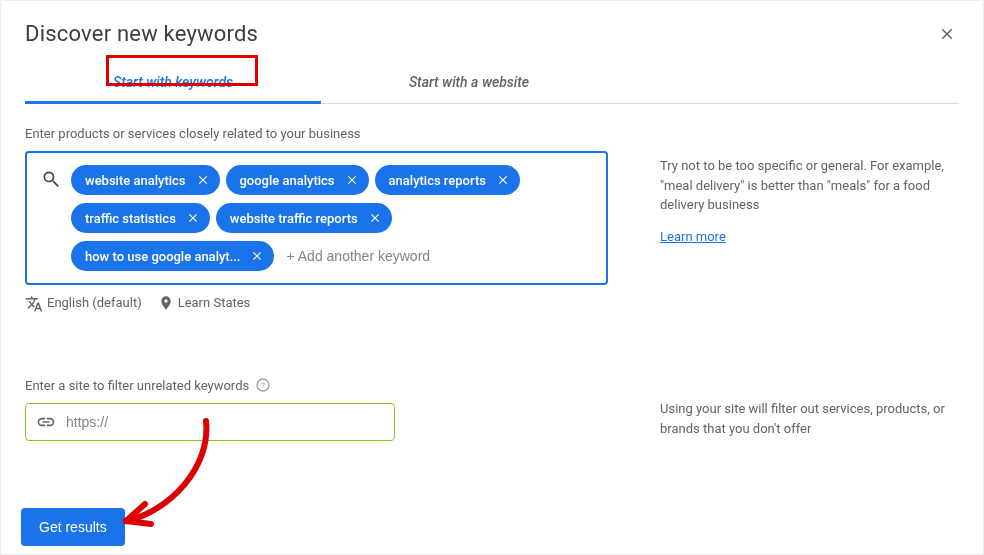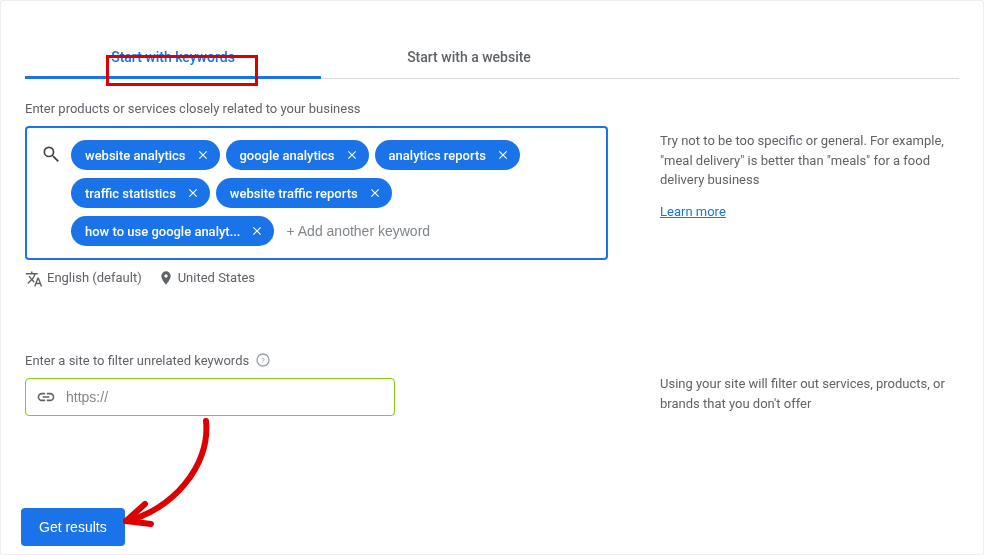--- a/index.html
+++ b/index.html
@@ -2,21 +2,21 @@
 <html><head>
   <meta charset="utf-8">
   <style>
     * { box-sizing: border-box; margin: 0; padding: 0; }
     body { font-family: "Google Sans", Roboto, Arial, sans-serif; font-size: 14px; color: #3c4043; background: #fff; width: 984px; height: 555px; overflow: hidden; position: relative; }
     .container { padding: 20px 24px 0 24px; border: 1px solid #eee; border-radius: 2px; height: 555px; position: relative; }
     .header { display: flex; justify-content: space-between; align-items: center; }
     .page-title { font-size: 22px; font-weight: 400; color: #3c4043; letter-spacing: 0.2px; }
     .close { width: 24px; height: 24px; display: flex; align-items: center; justify-content: center; cursor: pointer; color: #5f6368; }
     .tabs { display: flex; margin-top: 16px; border-bottom: 1px solid #dadce0; }
-    .tab { flex: 0 0 auto; width: 296px; text-align: center; padding: 12px 0 13px; font-weight: 500; font-size: 14px; color: #5f6368; cursor: pointer; position: relative; }
+    .tab { flex: 0 0 auto; width: 296px; text-align: center; padding: 12px 0 13px; font-weight: 500; font-size: 14px; color: #5f6368; cursor: pointer; position: relative; font-style: italic; }
     .tab.active { color: #1a73e8; }
     .tab.active::after { content: ""; position: absolute; left: 0; right: 0; bottom: -1px; height: 3px; background: #1a73e8; }
     .highlight-box { position: absolute; border: 3px solid #dd0000; width: 152px; height: 31px; left: 105px; top: 54px; pointer-events: none; }
     .section { display: flex; margin-top: 22px; }
     .left { width: 585px; }
     .right { margin-left: 52px; width: 300px; }
     .label { font-size: 13px; color: #5f6368; }
     .keyword-box { margin-top: 10px; border: 2px solid #1a73e8; border-radius: 4px; padding: 8px 12px; display: flex; align-items: flex-start; }
     .search-icon-wrap { padding: 8px 10px 0 2px; color: #5f6368; }
     .chips { display: flex; flex-wrap: wrap; align-items: center; }
@@ -39,20 +39,28 @@
     .footer { position: absolute; left: 20px; bottom: 8px; }
     .get-btn { background: #1a73e8; color: #fff; font-weight: 500; font-size: 14px; border: none; border-radius: 4px; padding: 11px 18px; cursor: pointer; }
     .arrow-annotation { position: absolute; left: 110px; bottom: 18px; pointer-events: none; }
     svg { display: block; }
   </style>
 </head>
 <body>
 
 <div class="container">
 
+  <div class="header">
+    <div class="page-title">Discover new keywords</div>
+    <div class="close">
+      <svg width="18" height="18" viewBox="0 0 24 24">
+          <path fill="#5f6368" d="M19 6.41 17.59 5 12 10.59 6.41 5 5 6.41 10.59 12 5 17.59 6.41 19 12 13.41 17.59 19 19 17.59 13.41 12z"></path>
+        </svg>
+    </div>
+  </div>
 
   <div class="tabs">
     <div class="tab active">Start with keywords</div>
     <div class="tab">Start with a website</div>
   </div>
   <div class="highlight-box"></div>
 
   <div class="section">
     <div class="left">
       <div class="label">Enter products or services closely related to your business</div>
@@ -121,21 +129,21 @@
               <path fill="#5f6368" d="M12.87 15.07 10.33 12.56l.03-.03A17.52 17.52 0 0 0 14.07 6H17V4h-7V2H8v2H1v2h11.17a15.72 15.72 0 0 1-3.17 5.41A15.64 15.64 0 0 1 6.69 8H4.62a17.3 17.3 0 0 0 3.07 4.56L3 17.25 4.41 18.66l4.59-4.59 2.83 2.83.04.04L12.87 15.07zM18.5 10h-2L12 22h2l1.12-3h4.75L21 22h2L18.5 10zm-2.62 7 1.62-4.33L19.12 17z"></path>
             </svg>
         </span>
         <span>English (default)</span>
         <span class="sep"></span>
         <span class="icon">
           <svg width="16" height="16" viewBox="0 0 24 24">
               <path fill="#5f6368" d="M12 2a7 7 0 0 0-7 7c0 5.25 7 13 7 13s7-7.75 7-13a7 7 0 0 0-7-7zm0 9.5A2.5 2.5 0 1 1 14.5 9 2.5 2.5 0 0 1 12 11.5z"></path>
             </svg>
         </span>
-        <span>United States</span>
+        <span>Learn States</span>
       </div>
     </div>
 
     <div class="right">
       <div class="tip">Try not to be too specific or general. For example, "meal delivery" is better than "meals" for a food delivery business</div>
       <a href="#" class="learn-link">Learn more</a>
     </div>
   </div>
 
   <div class="site-section">

